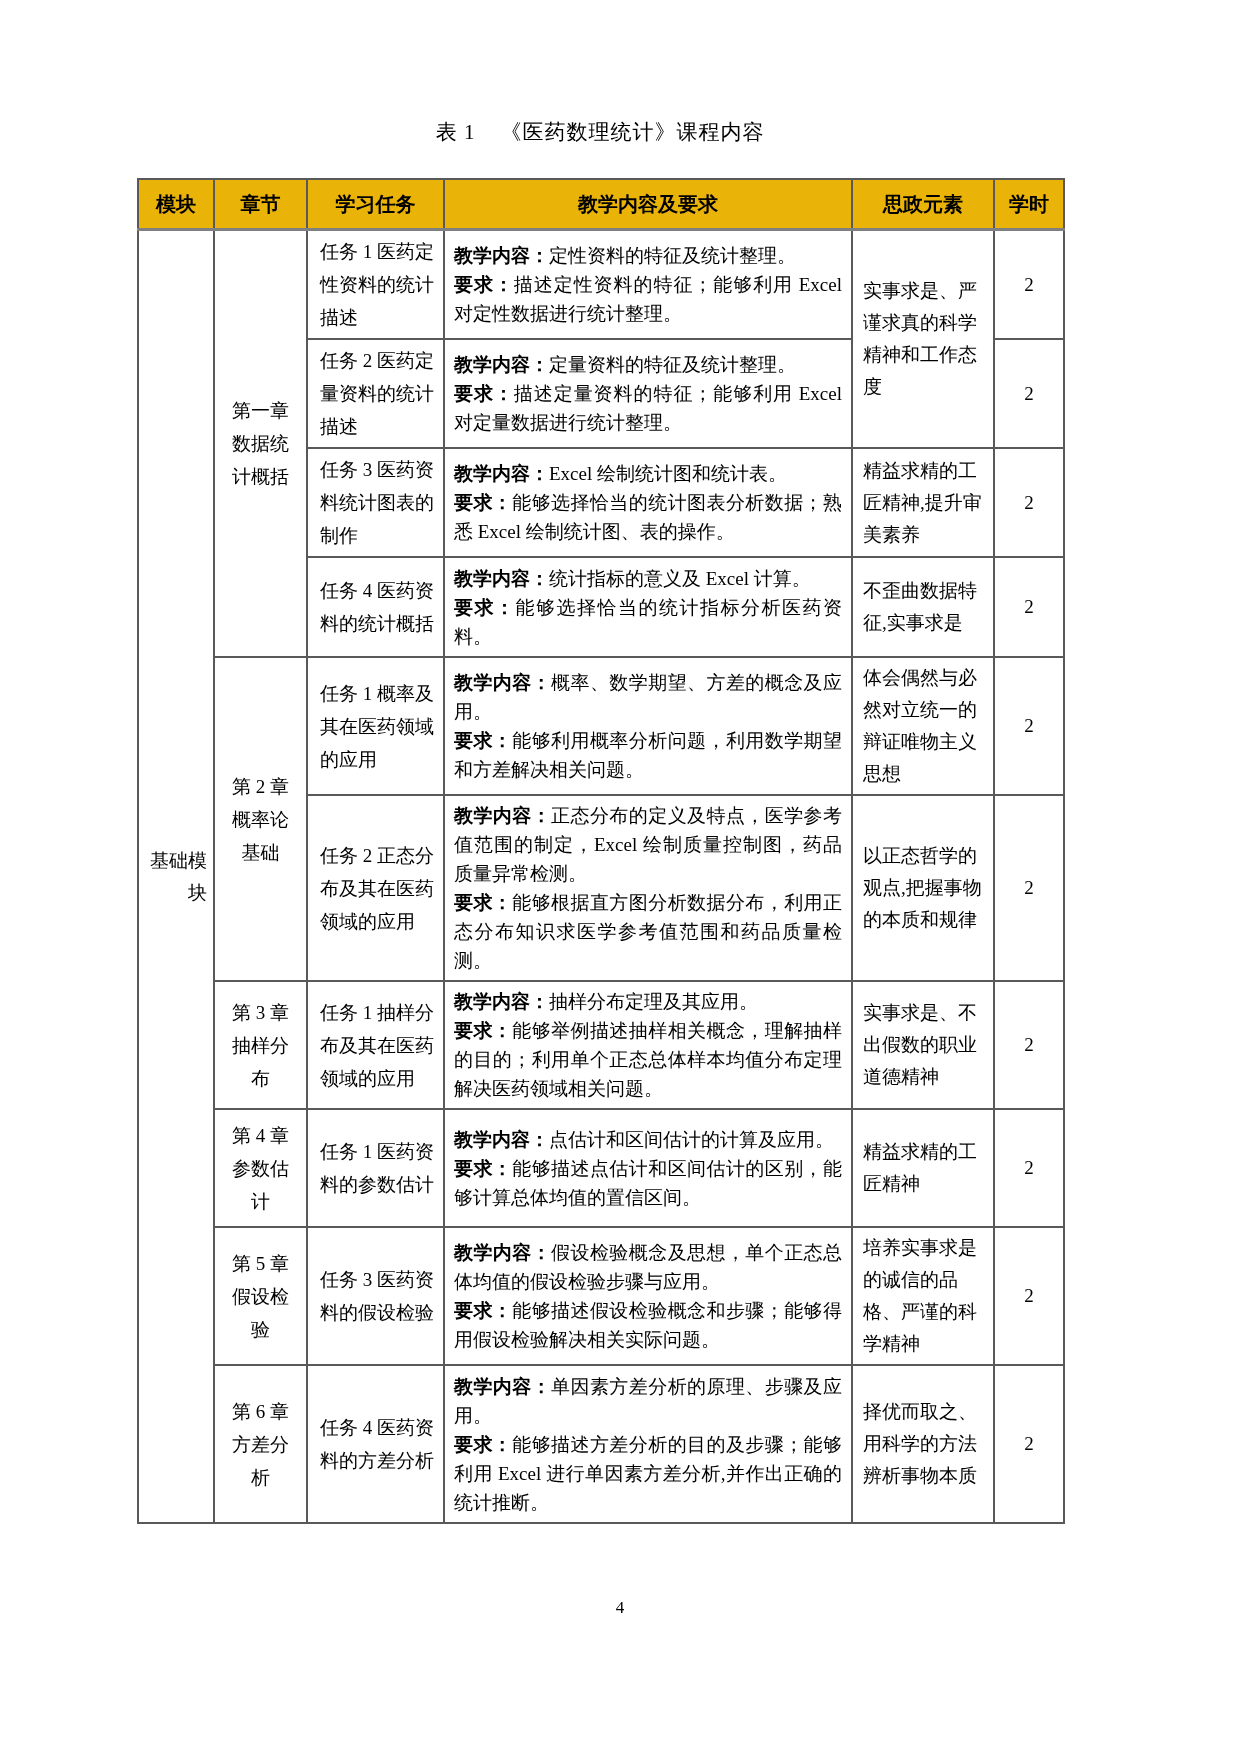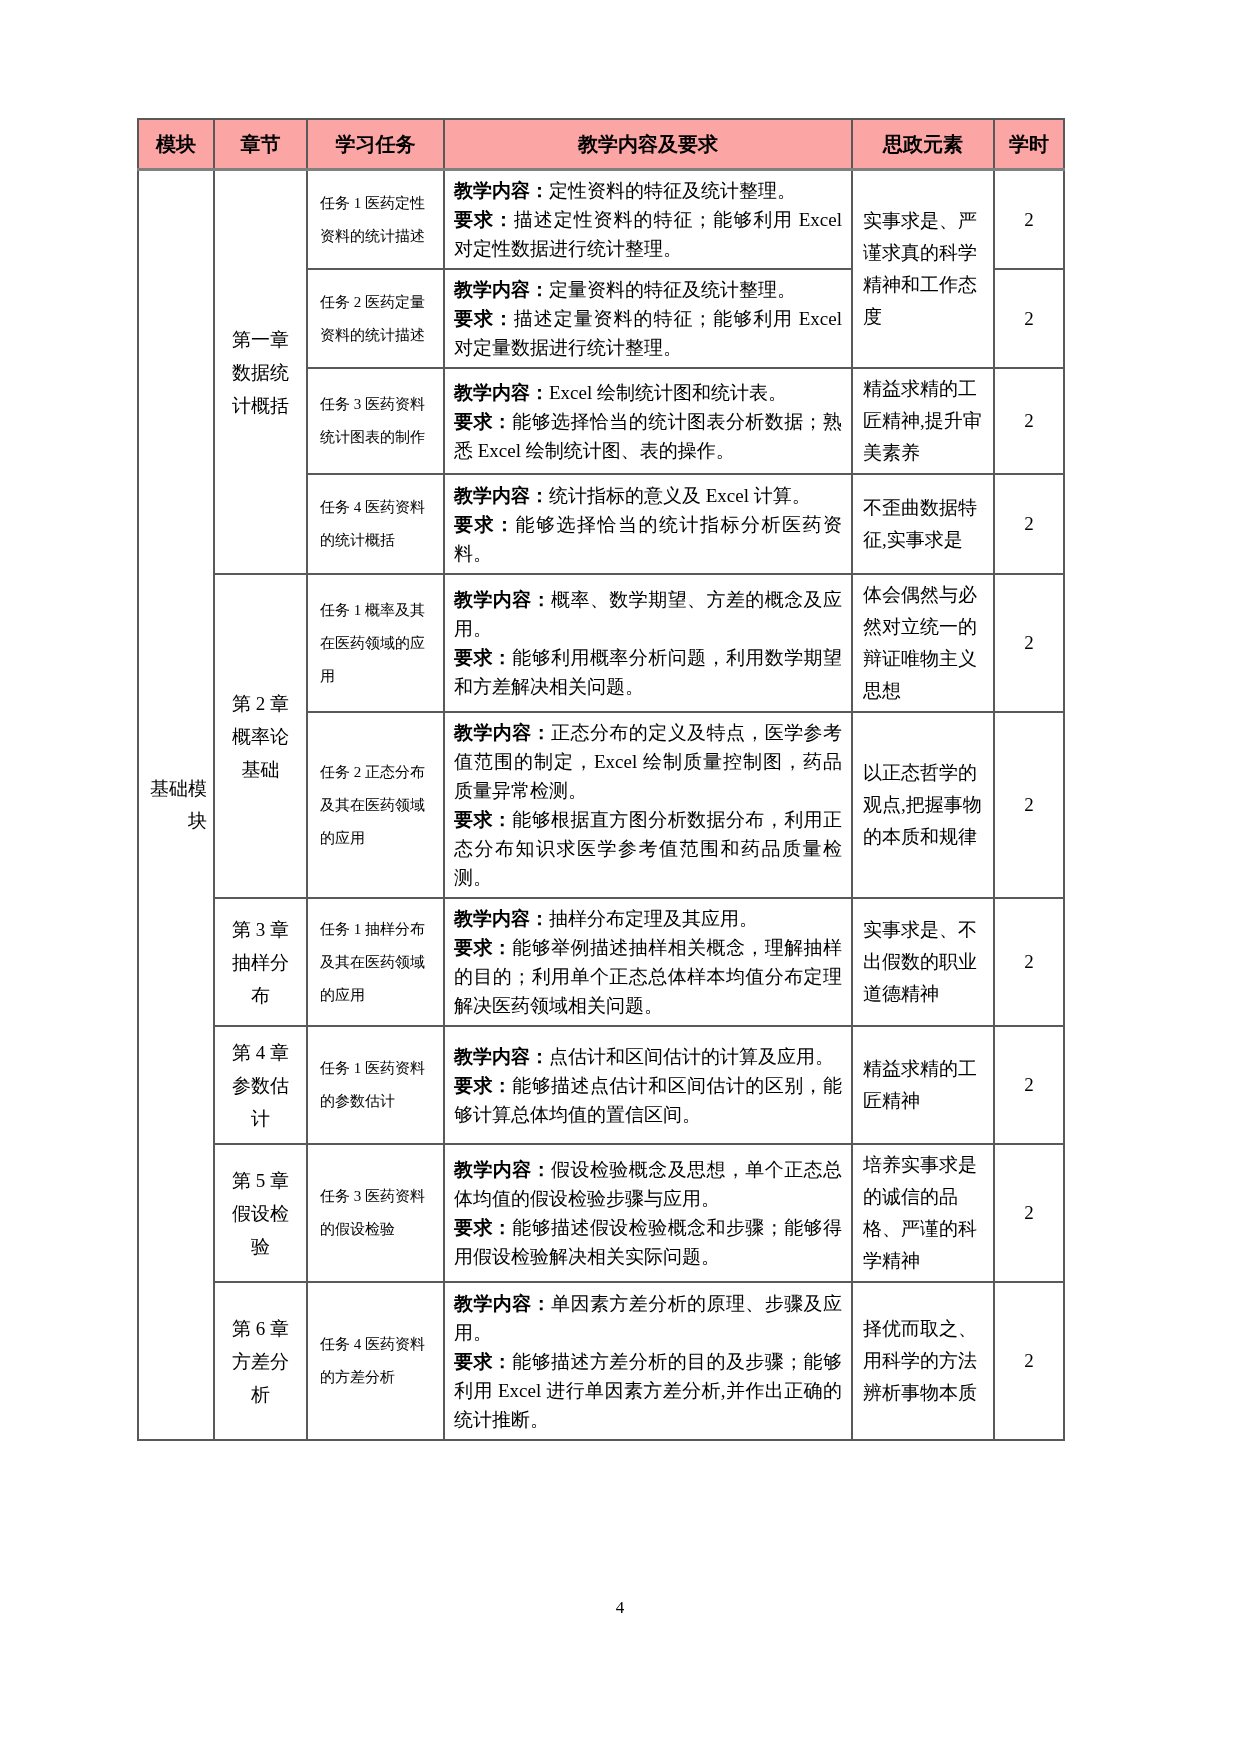--- a/index.html
+++ b/index.html
@@ -27,21 +27,21 @@
     border-collapse:collapse;
     width:926px;
     table-layout:fixed;
   }
   table.course th, table.course td{
     border:2px solid #595959;
     vertical-align:middle;
     word-break:break-all;
   }
   table.course thead th{
-    background:#fca5a5;
+    background:#eab308;
     font-family:Liberation Mono, monospace;
     font-weight:bold;
     font-size:20px;
     text-align:center;
     height:44px;
     border-bottom:3px solid #808080;
     padding:2px 2px;
   }
   td.module{
     text-align:right;
@@ -50,21 +50,21 @@
     padding:4px 6px;
   }
   td.chapter{
     text-align:center;
     font-size:19px;
     line-height:33px;
     padding:4px 12px;
   }
   td.task{
     text-align:left;
-    font-size:15px;
+    font-size:19px;
     line-height:33px;
     padding:4px 8px 4px 12px;
   }
   td.content{
     text-align:justify;
     font-size:19px;
     line-height:29px;
     padding:5px 9px;
     vertical-align:middle;
   }
@@ -91,20 +91,21 @@
     top:1598px;
     text-align:center;
     font-size:17px;
   }
 </style>
 </head>
 <body>
 
 <div class="doc">
 
+  <h1 class="doc-title">表 1    《医药数理统计》课程内容</h1>
 
   <table class="course">
     <colgroup>
       <col style="width:76px">
         <col style="width:93px">
         <col style="width:137px">
       <col style="width:408px">
         <col style="width:142px">
         <col style="width:70px">
     </colgroup>

